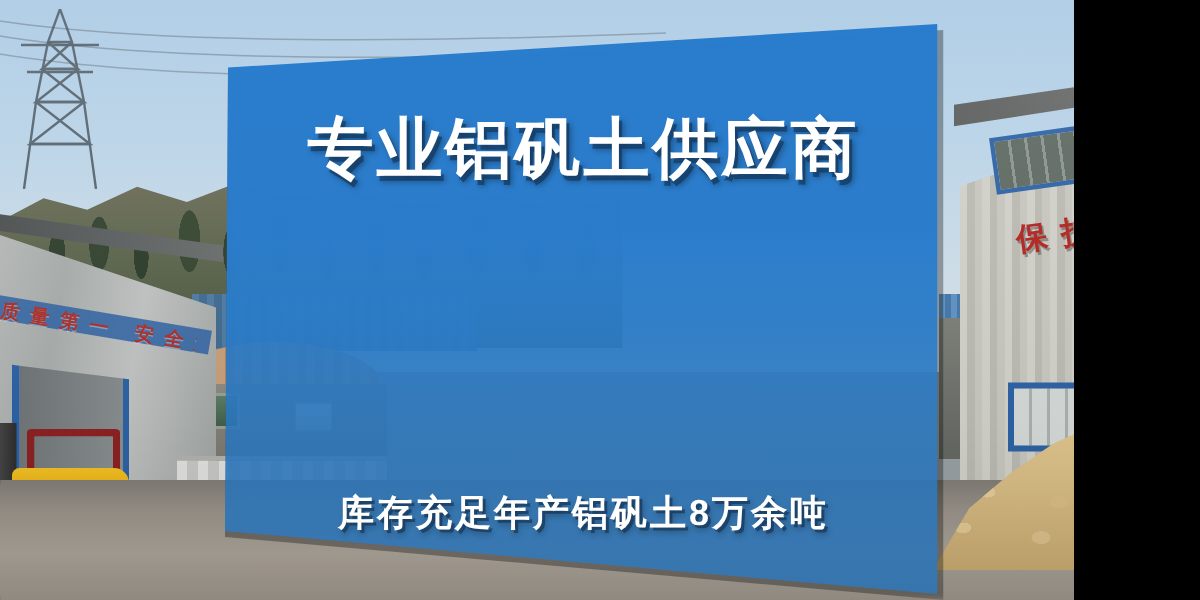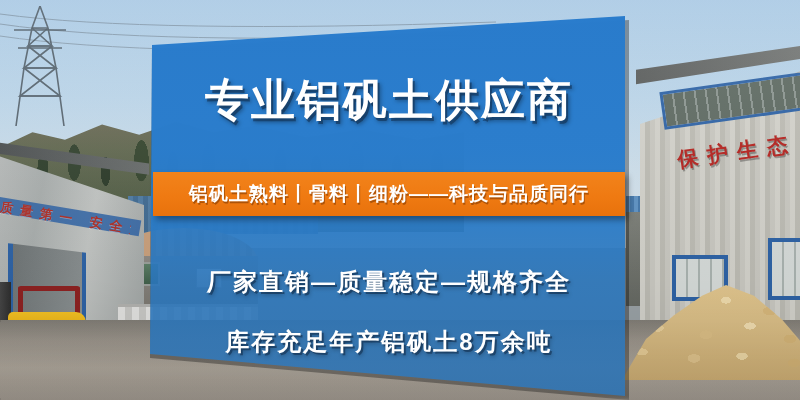--- a/index.html
+++ b/index.html
@@ -4,21 +4,21 @@
 <style>
   html, body {
     margin: 0;
     padding: 0;
     background: #000;
   }
   * { box-sizing: border-box; }
 
   .banner {
     position: relative;
-    width: 800px;
+    width: 716px;
     height: 400px;
     overflow: hidden;
     font-family: "Liberation Sans", "DejaVu Sans", sans-serif;
     background: #9aa2a6;
   }
 
   
   .photo { position: absolute; inset: 0; overflow: hidden; }
 
   .sky {
@@ -366,22 +366,18 @@
   <div class="panel-shadow"></div>
   <div class="panel">
     <div class="panel-fill"></div>
     <div class="panel-edge"></div>
   </div>
 
   <div class="content">
 
     <div class="headline">专业铝矾土供应商</div>
 
-    <div class="ribbon">
-      <div class="ribbon-text">铝矾土熟料丨骨料丨细粉——科技与品质同行</div>
-    </div>
-
-    <div class="subline subline-1">厂家直销—质量稳定—规格齐全</div>
+
 
     <div class="subline subline-2">库存充足年产铝矾土8万余吨</div>
   </div>
 
 </div>
 
 </body></html>

